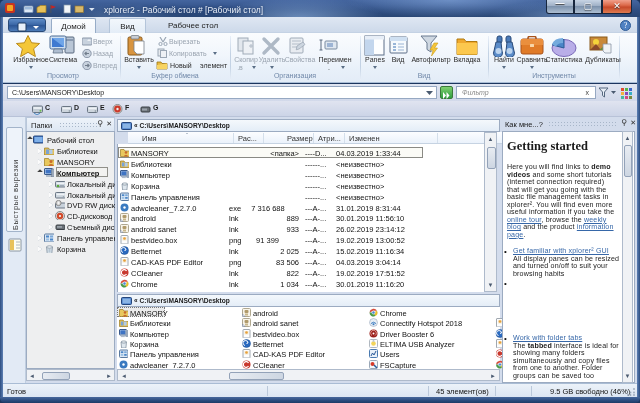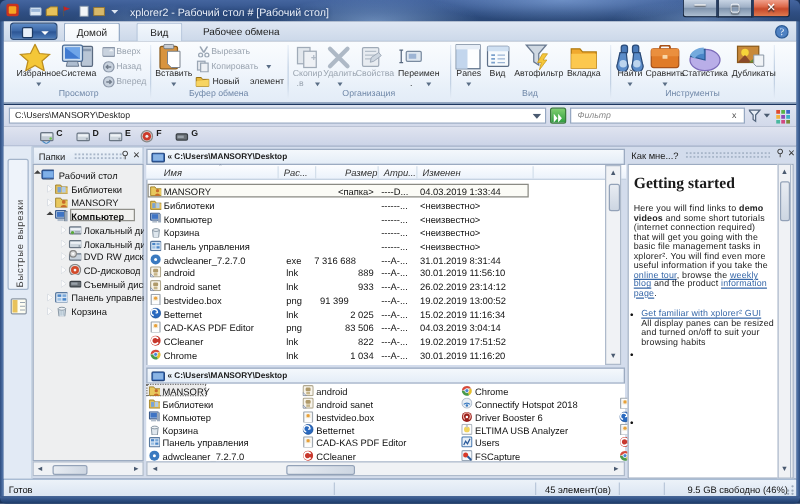--- a/index.html
+++ b/index.html
@@ -109,21 +109,21 @@
   </div>
 <div class="abs" id="tabrow"></div>
 <div class="abs" id="appbtn">
   <svg width="36" height="12">
       <rect x="9" y="2" width="8" height="8" rx="1" fill="#e8f0fa" stroke="#1d3a63"></rect>
       <path d="M24 5 l3 3 3 -3 z" fill="#fff"></path>
     </svg>
 </div>
 <div class="abs tab" id="tab1">Домой</div>
 <div class="abs tab" id="tab2">Вид</div>
-<div class="abs tab" id="tab3">Рабочее обмена</div>
+<div class="abs tab" id="tab3">Рабочее стол</div>
 <svg class="abs" style="left:620px;top:20px" width="11" height="11">
     <circle cx="5.5" cy="5.5" r="5" fill="#4f81c2" stroke="#2d5a94"></circle>
     <text x="5.5" y="8" font-size="8" fill="#fff" text-anchor="middle" font-family="Liberation Serif">?</text>
   </svg>
 <div class="abs" id="ribbon"></div>
 <div class="abs" id="ribbon-items">
     <div class="abs gdiv" style="left:120px;top:36px"></div>
     <div class="abs gdiv" style="left:230px;top:36px"></div>
     <div class="abs gdiv" style="left:360px;top:36px"></div>
     <div class="abs gdiv" style="left:488px;top:36px"></div>
@@ -457,21 +457,21 @@
  <div class="abs sthumbh" style="left:15px;top:1.5px;width:28px;height:8px;"></div>
  <div class="abs sarr" style="right:2px;top:1px;">►</div>
     </div>
     <div class="abs pane-hd" style="left:114px;top:2px;width:383px;height:13px;">
  <svg style="position:absolute;left:3px;top:2px" width="11" height="9">
         <rect x="0.5" y="0.5" width="10" height="7" rx="1" fill="#3f74c4" stroke="#24467c"></rect>
         <rect x="1.5" y="1.5" width="8" height="5" fill="#8ab4e4"></rect>
       </svg>
  <span style="position:absolute;left:16px;top:2px;">« C:\Users\MANSORY\Desktop</span>
     </div>
-    <div class="abs" id="colhdr" style="left:114px;top:15px;width:384px;height:12px;font-style:italic;">
+    <div class="abs" id="colhdr" style="left:125px;top:15px;width:384px;height:12px;">
  <span style="position:absolute;left:14px;top:2px;">Имя</span>
  <span style="position:absolute;left:58px;top:0px;color:#7a8aa0;font-size:6px;">ˆ</span>
  <span style="position:absolute;left:110px;top:2px;">Рас...</span>
  <span style="position:absolute;left:159px;top:2px;">Размер</span>
  <span style="position:absolute;left:190px;top:2px;">Атри...</span>
  <span style="position:absolute;left:221px;top:2px;">Изменен</span>
  <div class="col-sep" style="left:105px"></div>
       <div class="col-sep" style="left:135px"></div>
  <div class="col-sep" style="left:185px"></div>
       <div class="col-sep" style="left:216px"></div>
@@ -801,20 +801,21 @@
   <span style="position:absolute;right:10px;top:1px;font-size:8px;color:#333;">⚲</span>
   <span style="position:absolute;right:1px;top:2px;font-size:7px;color:#333;">✕</span>
       </div>
  <div class="abs" id="helpbody" style="left:2px;top:14px;width:133px;height:252px;"></div>
  <div class="abs" style="left:7px;top:22px;font-family:'Liberation Serif',serif;font-weight:bold;font-size:12.5px;color:#1a1a1a;">Getting started</div>
  <div class="abs htxt" style="left:7px;top:47px;width:120px;">Here you will find links to <b>demo</b><br><b>videos</b> and some short tutorials<br>(internet connection required)<br>that will get you going with the<br>basic file management tasks in<br>xplorer². You will find even more<br>useful information if you take the<br><span class="hlink">online tour</span>, browse the <span class="hlink">weekly</span><br><span class="hlink">blog</span> and the product <span class="hlink">information</span><br><span class="hlink">page</span>.</div>
  <div class="abs" style="left:4px;top:130px;font-size:8px;color:#111;">•</div>
  <div class="abs htxt" style="left:13px;top:131px;width:122px;"><span class="hlink">Get familiar with xplorer² GUI</span><br>All display panes can be resized<br>and turned on/off to suit your<br>browsing habits</div>
  <div class="abs" style="left:4px;top:162px;font-size:8px;color:#111;">•</div>
  <div class="abs" style="left:4px;top:217px;font-size:8px;color:#111;">•</div>
+ <div class="abs htxt" style="left:13px;top:218px;width:122px;"><span class="hlink">Work with folder tabs</span><br>The <b>tabbed</b> interface is ideal for<br>showing many folders<br>simultaneously and copy files<br>from one to another. Folder<br>groups can be saved too</div>
  <div class="abs sbar" style="left:122px;top:14px;width:11px;height:252px;">
   <div class="abs sarr" style="left:1.5px;top:1px;">▲</div>
   <div class="abs sthumb" style="left:1px;top:13px;width:7.5px;height:32px;"></div>
   <div class="abs sarr" style="left:1.5px;bottom:1px;">▼</div>
       </div>
 </div>
   </div>
 <div class="abs" id="statusbar">
   <span style="position:absolute;left:4px;top:3px;">Готов</span>
   <div class="sdiv" style="left:264px"></div>

